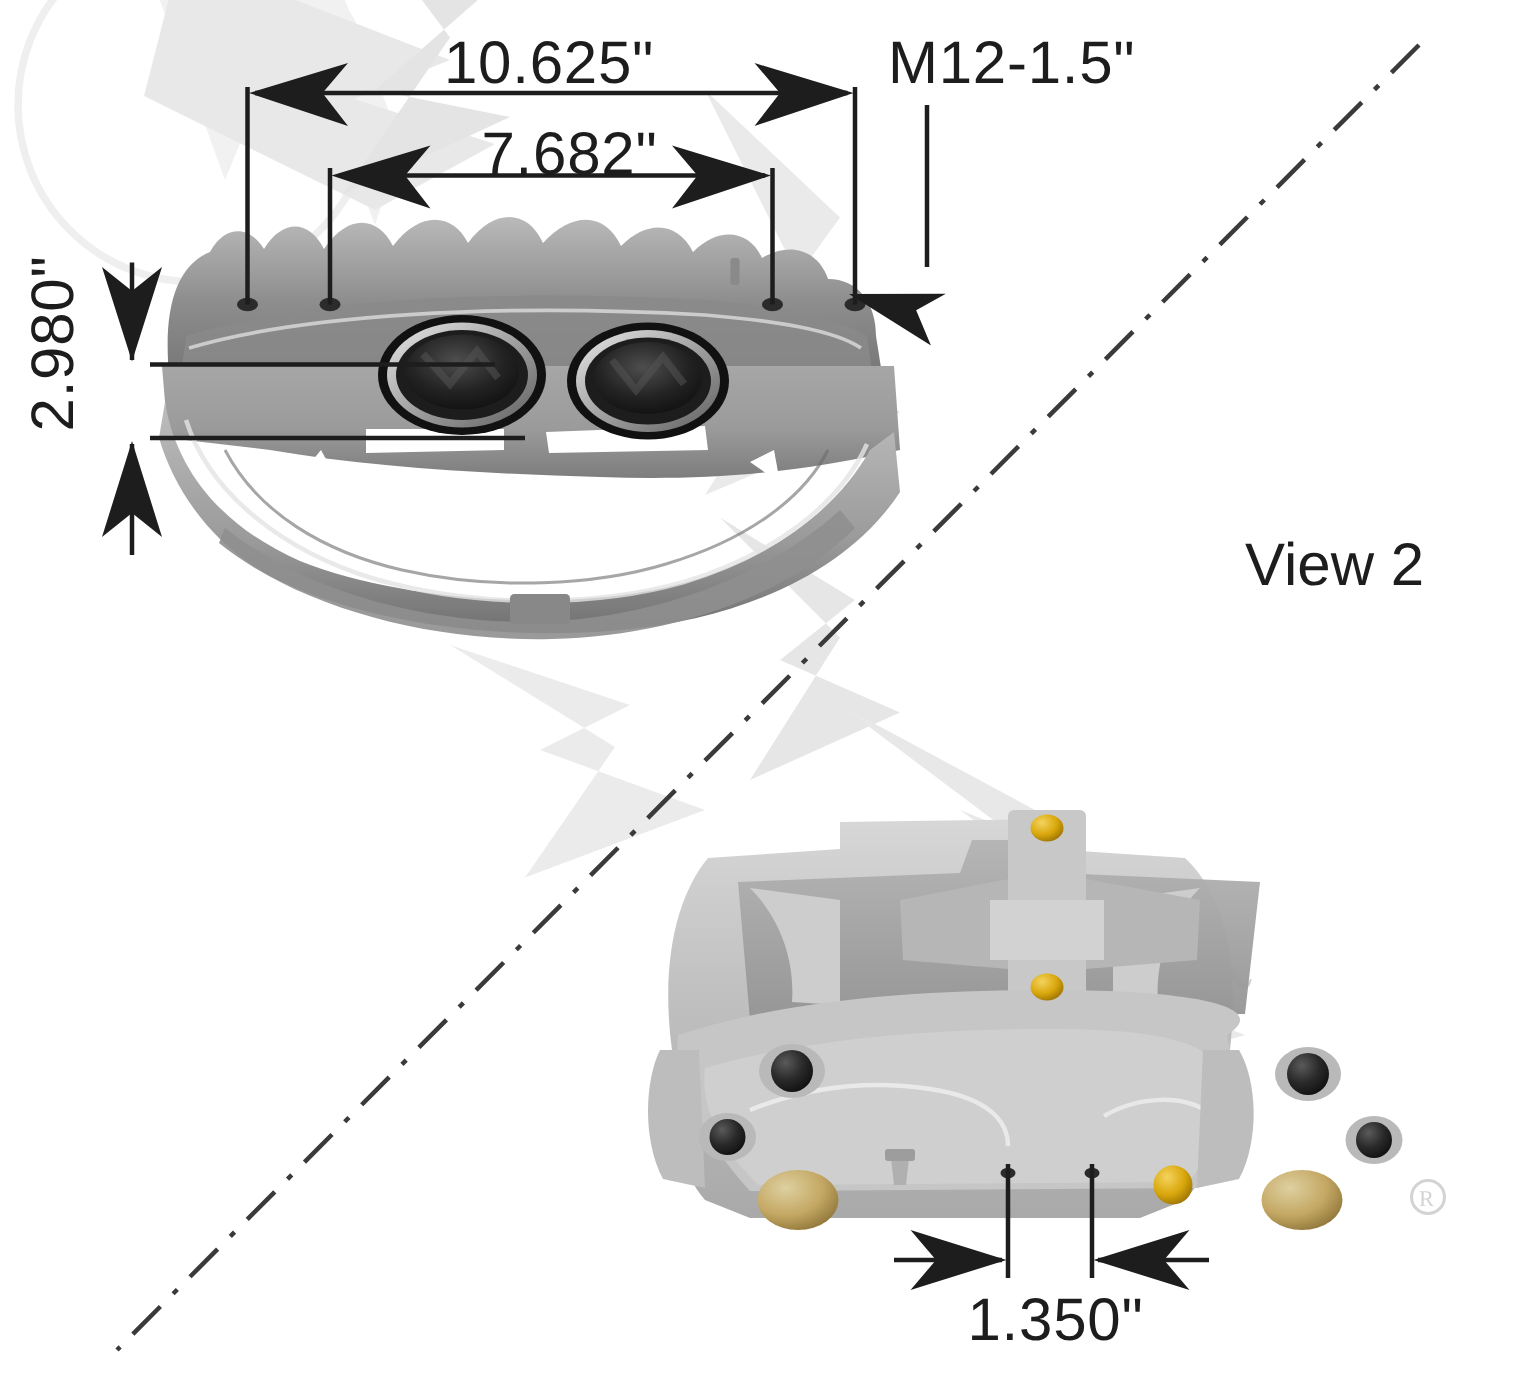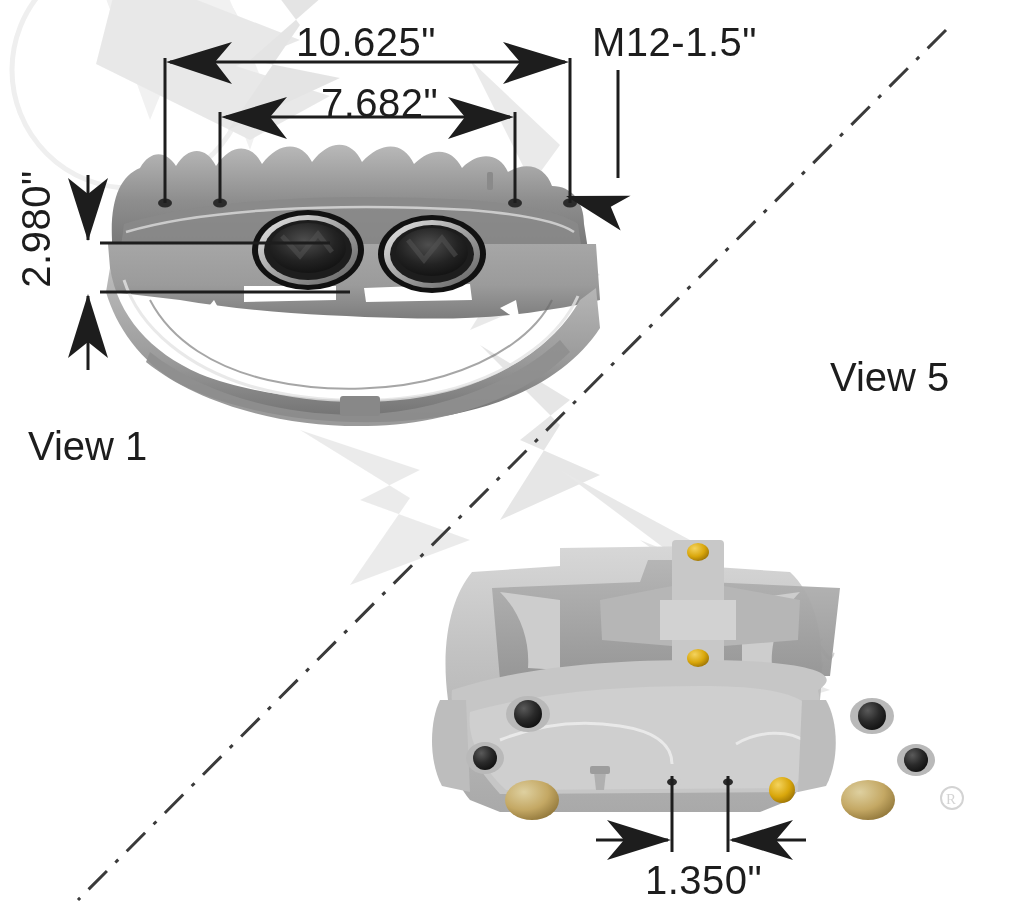--- a/index.html
+++ b/index.html
@@ -277,16 +277,15 @@
   <svg class="layer" viewBox="0 0 1024 919">
     <line x1="946" y1="30" x2="78" y2="900" stroke="#3a3a3a" stroke-width="3" stroke-dasharray="26 12 4 12" stroke-linecap="butt"></line>
   </svg>
 
   <div class="dimtext" id="dim-1062">10.625"</div>
   <div class="dimtext" id="dim-7682">7.682"</div>
   <div class="dimtext" id="dim-m12">M12-1.5"</div>
   <div class="dimtext" id="dim-2980">2.980"</div>
   <div class="dimtext" id="dim-1350">1.350"</div>
 
-  <div class="viewlabel" id="view1">View 1</div>
-  <div class="viewlabel" id="view2">View 5</div>
+  <div class="viewlabel" id="view2">View 2</div>
 
 </div>
 
 </body></html>

